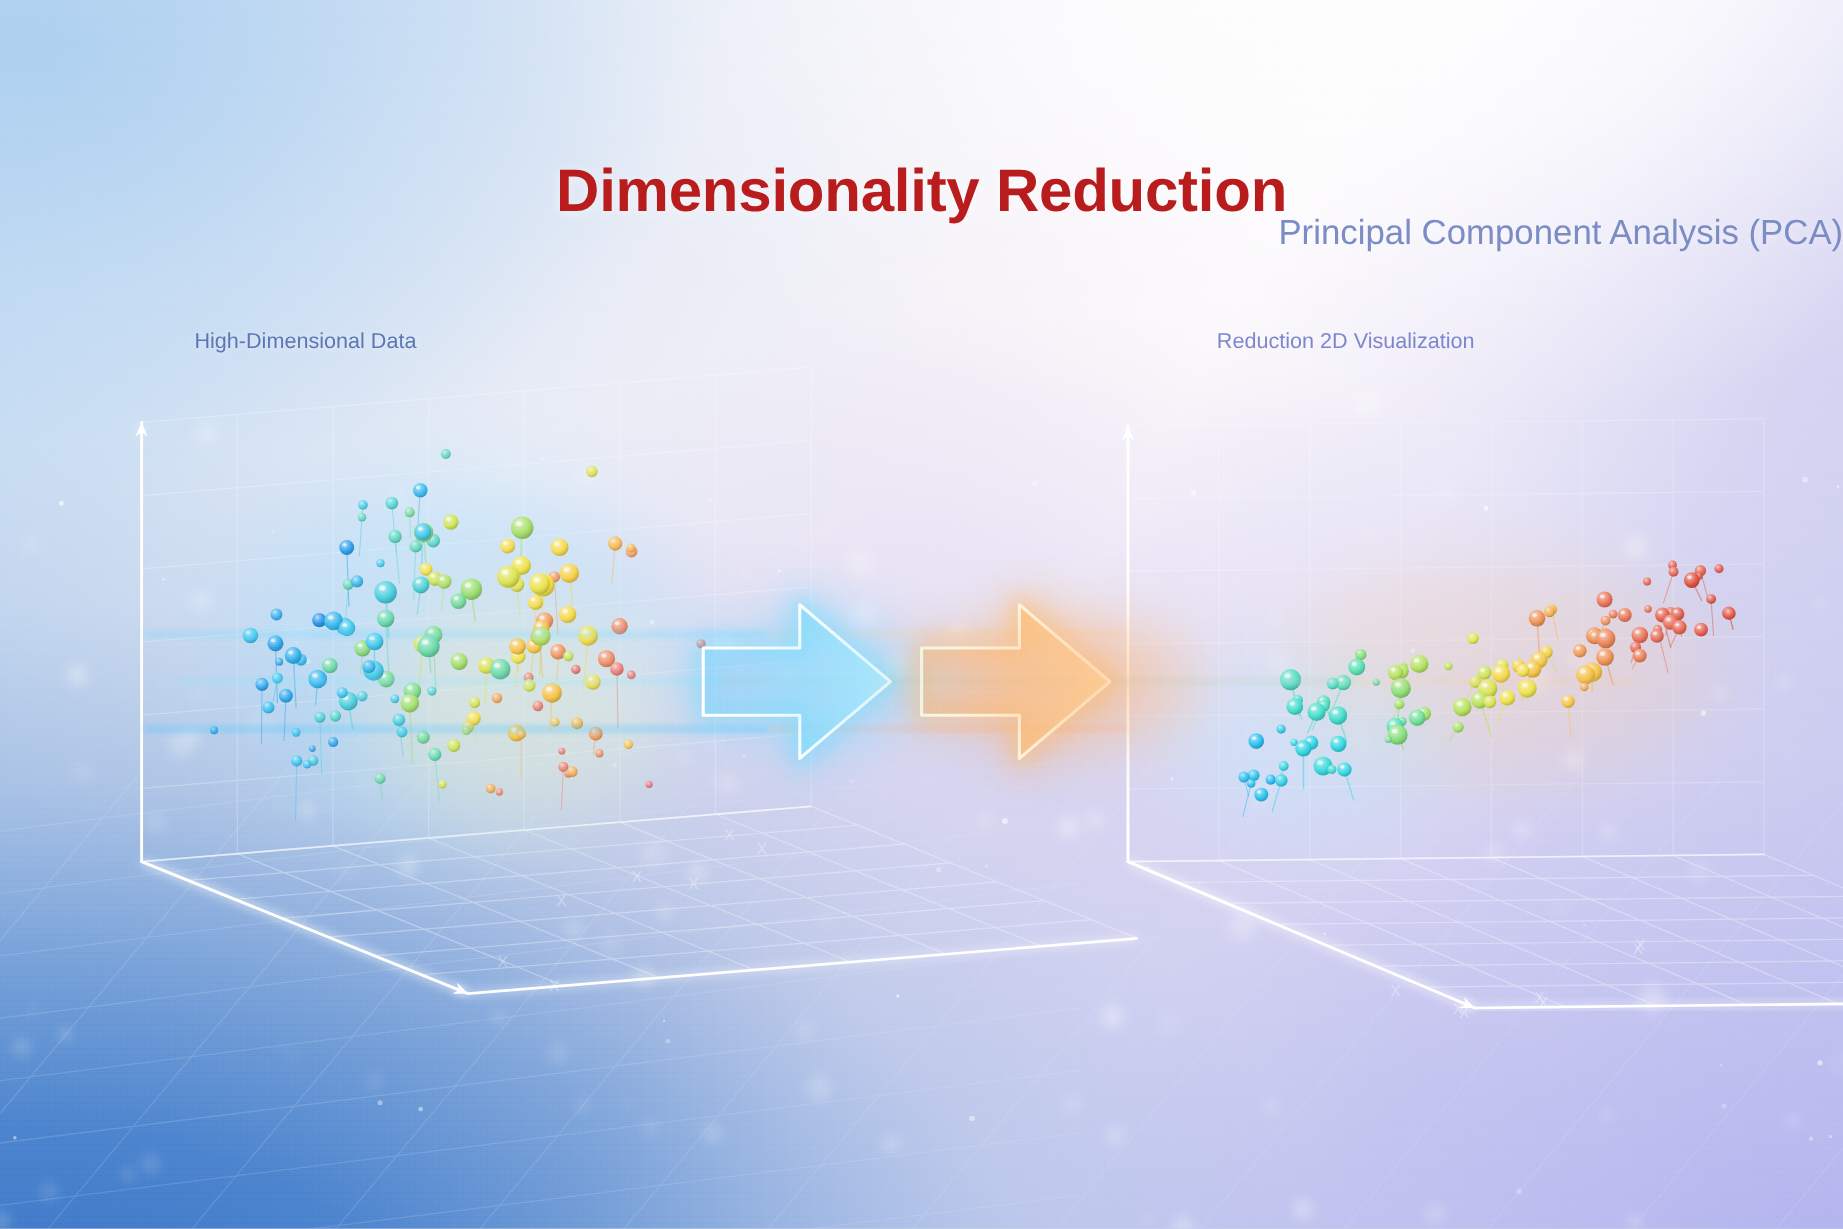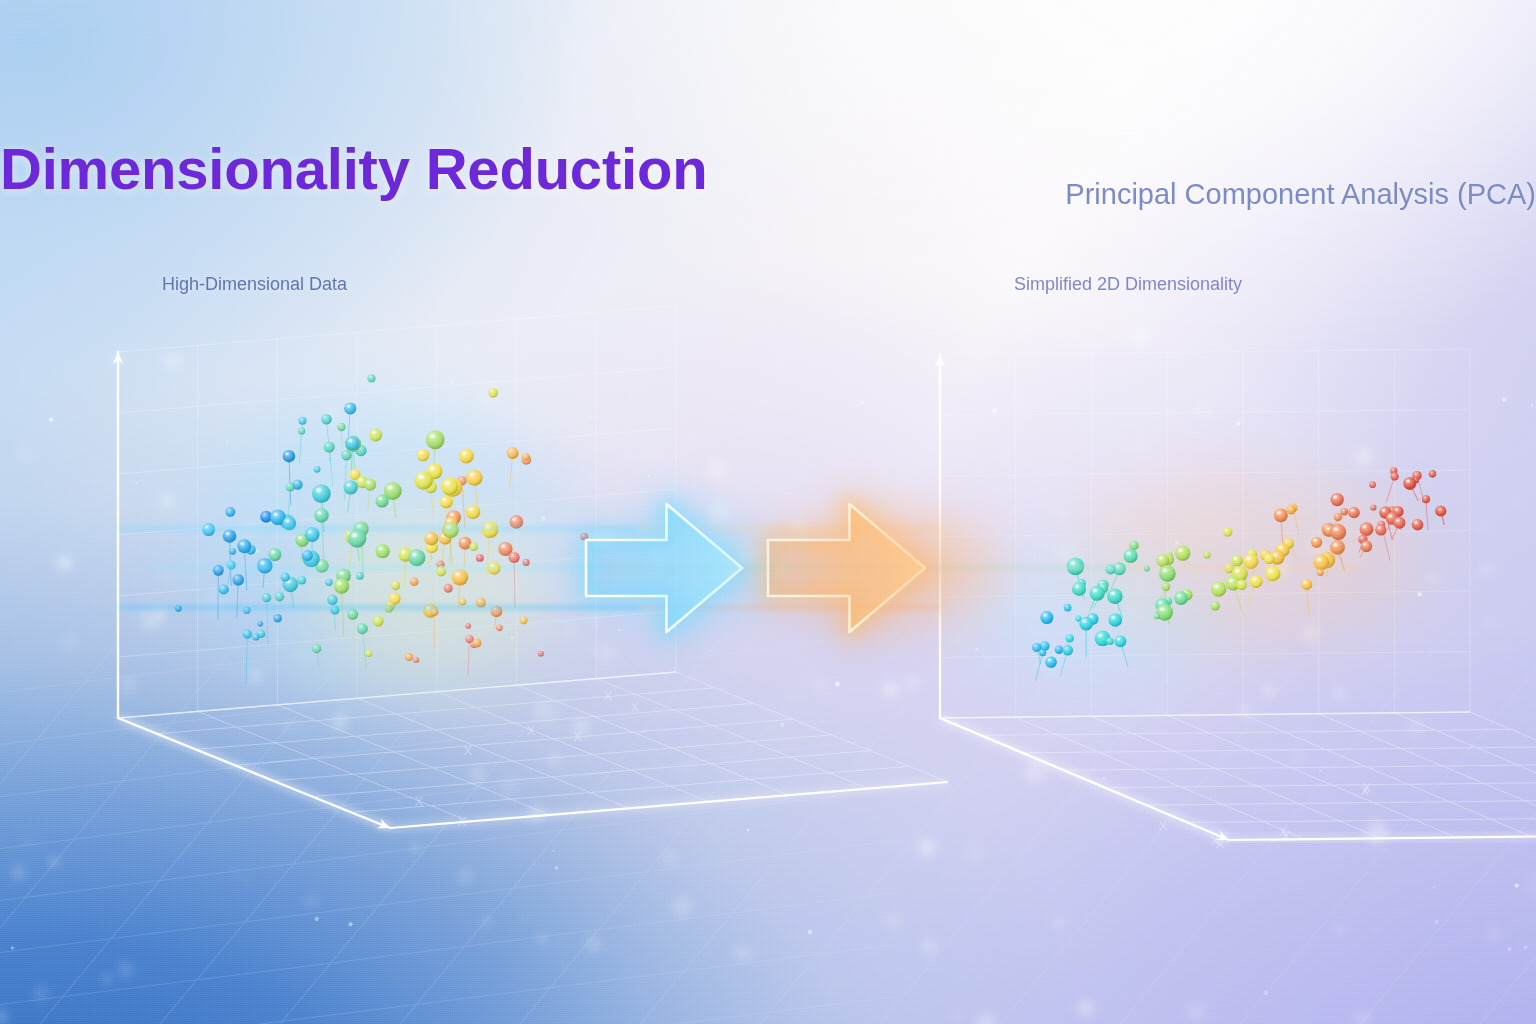--- a/index.html
+++ b/index.html
@@ -63,23 +63,23 @@
   #bg-noise{
     opacity:.055;mix-blend-mode:overlay;
     background-image:
       repeating-linear-gradient(0deg, rgba(0,0,0,.5) 0 1px, rgba(255,255,255,.5) 1px 2px),
       repeating-linear-gradient(90deg, rgba(0,0,0,.5) 0 1px, rgba(255,255,255,.5) 1px 2px);
     background-size:2px 2px,2px 2px;
   }
 
   
   #title{
-    position:absolute;left:0;right:0;top:96px;
-    font-size:58px;font-weight:700;letter-spacing:-.2px;
-    color:#6d28d9;
+    position:absolute;left:0;right:0;top:96px;text-align:center;
+    font-size:50px;font-weight:700;letter-spacing:-.2px;
+    color:#b91c1c;
     text-shadow:0 2px 10px rgba(255,255,255,.55);
   }
   #subtitle{
     position:absolute;left:0;right:0;top:178px;text-align:right;
     font-size:29px;font-weight:400;
     color:#7b8cc6;
     text-shadow:0 1px 8px rgba(255,255,255,.5);
   }
   .panel-label{
     position:absolute;font-size:18px;font-weight:400;
@@ -2339,15 +2339,15 @@
       <ellipse cx="905" cy="568" rx="90" ry="52" fill="#ffb066" opacity=".40" filter="url(#flareBlur)"></ellipse>
       <ellipse cx="700" cy="568" rx="70" ry="44" fill="#7fe0ff" opacity=".30" filter="url(#flareBlur)"></ellipse>
     </svg>
 
   <div class="bg" id="bg-noise"></div>
 
   <h1 id="title">Dimensionality Reduction</h1>
   <div id="subtitle">Principal Component Analysis (PCA)</div>
 
   <div class="panel-label" id="label-left">High-Dimensional Data</div>
-  <div class="panel-label" id="label-right">Simplified 2D Dimensionality</div>
+  <div class="panel-label" id="label-right">Reduction 2D Visualization</div>
 
 </div>
 
 </body></html>

